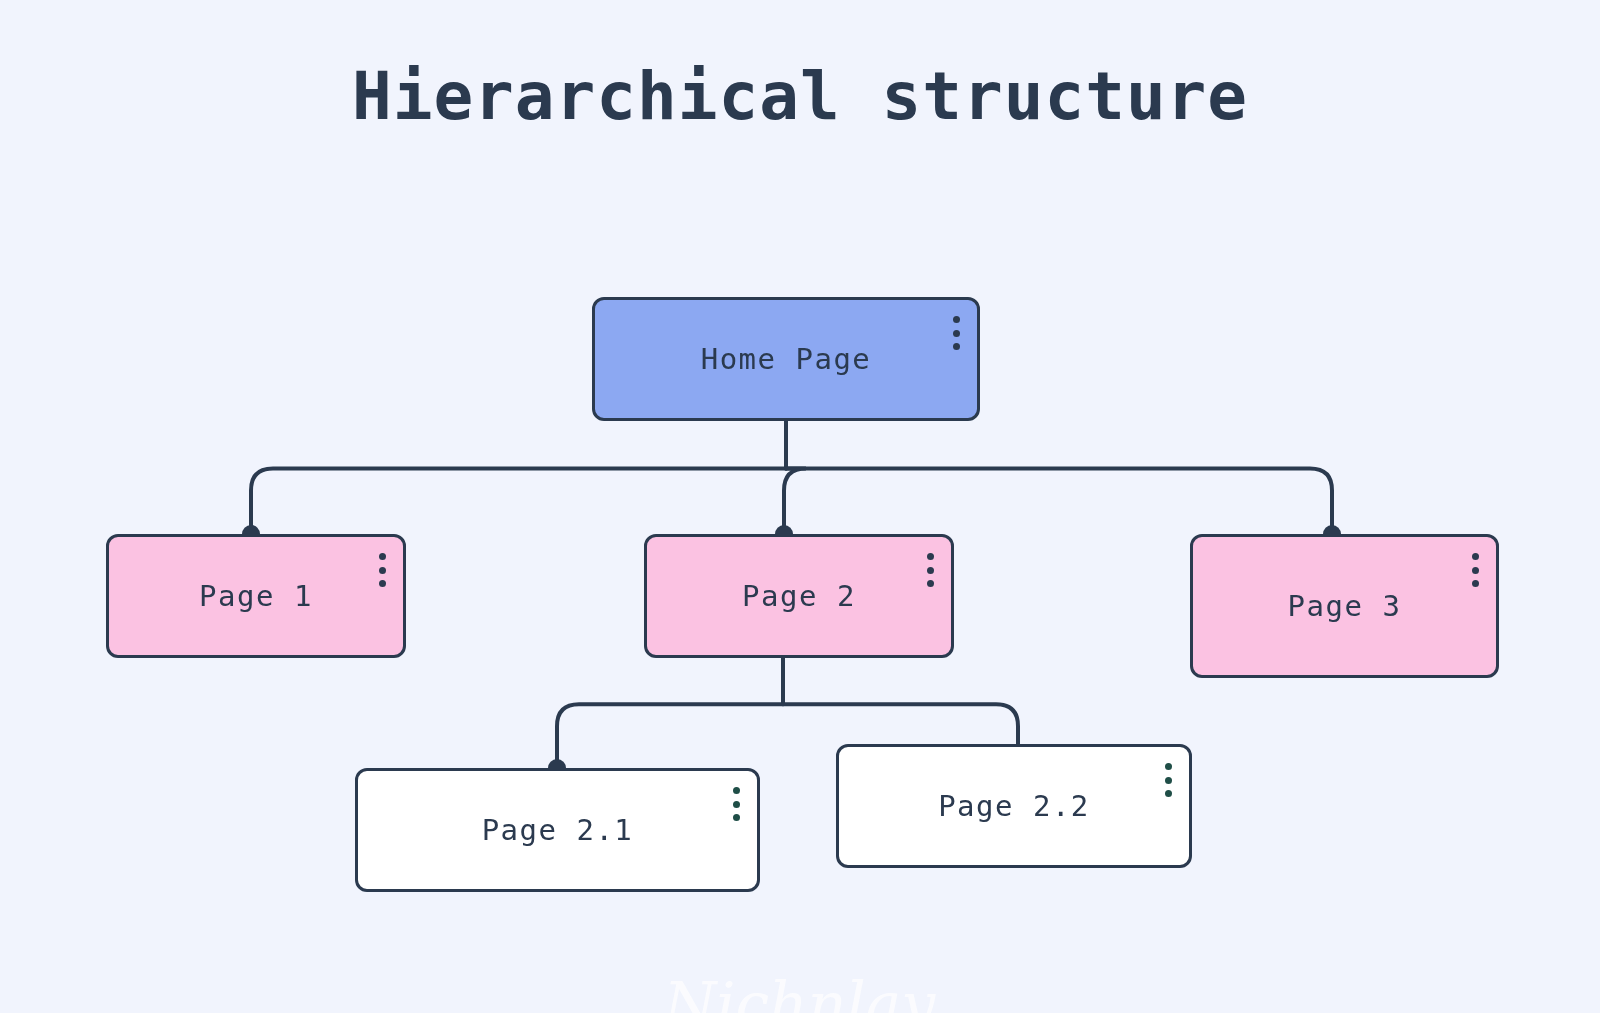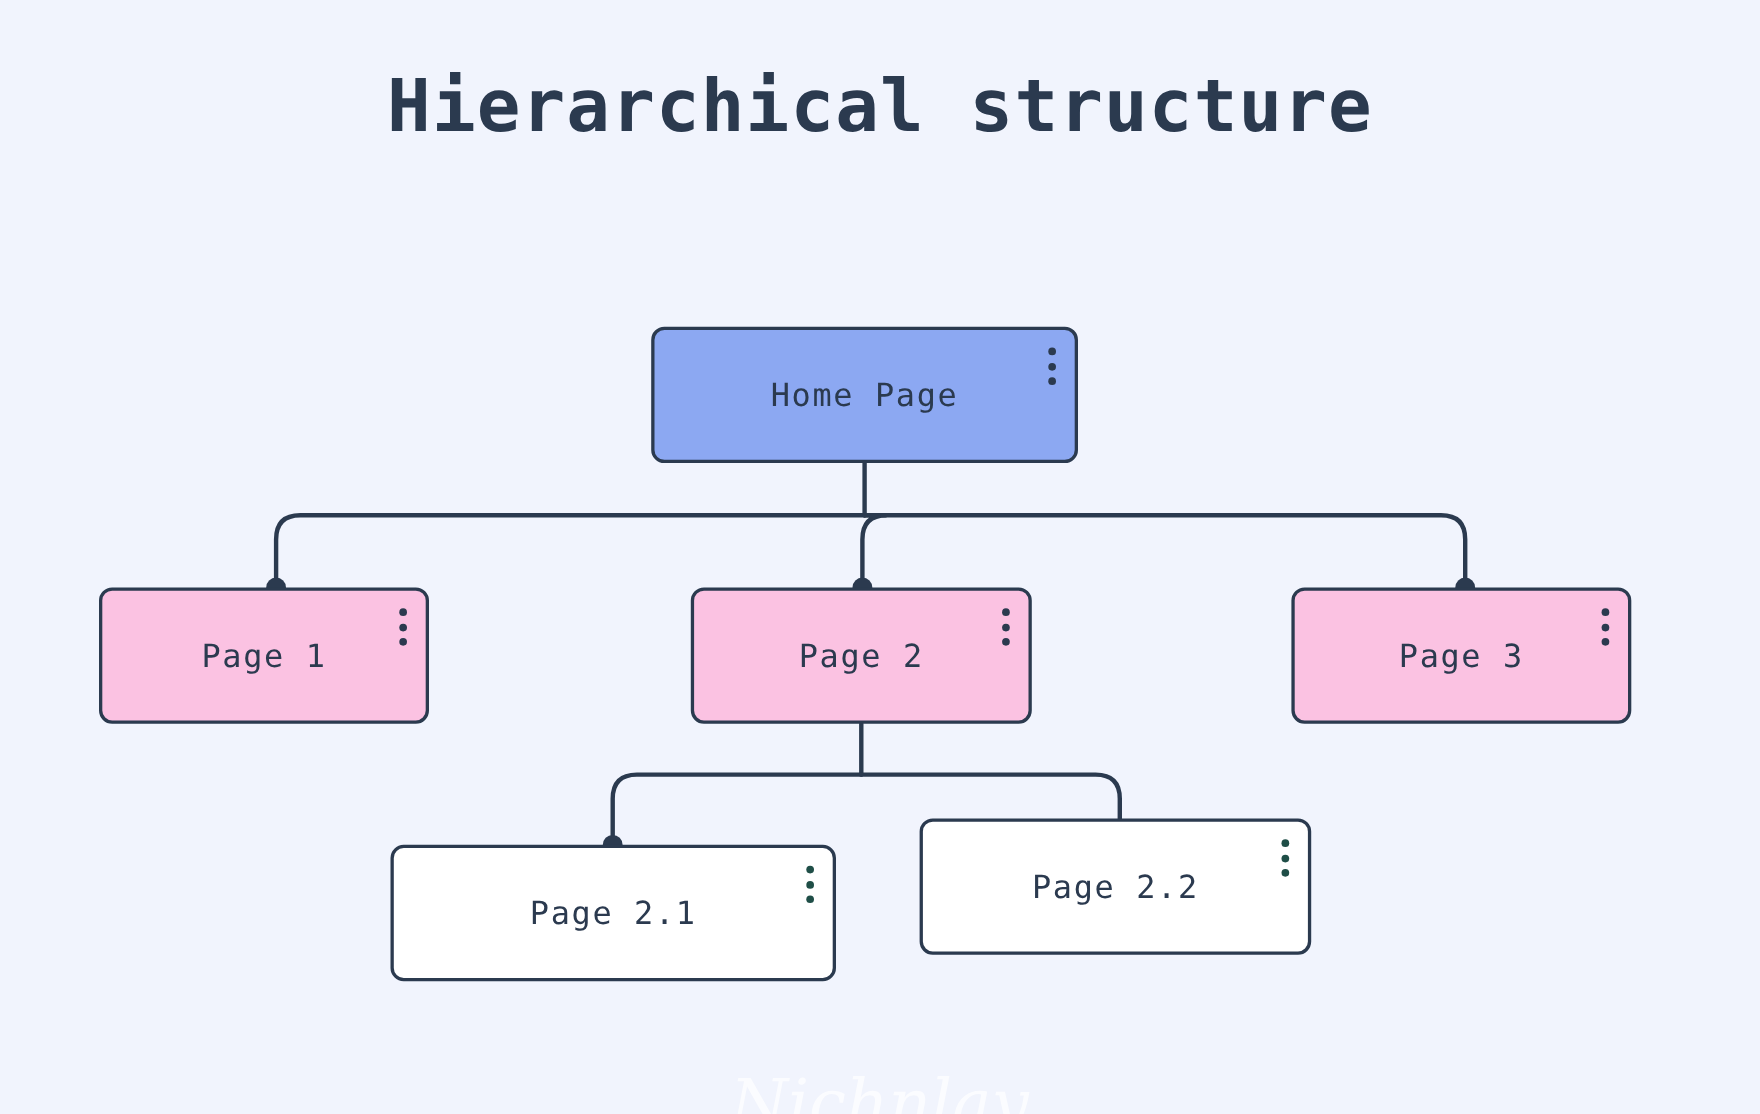--- a/index.html
+++ b/index.html
@@ -58,21 +58,21 @@
     justify-content: center;
     color: #2B3A4F;
     font-family: "DejaVu Sans Mono", "Liberation Mono", monospace;
     font-size: 29px;
     letter-spacing: 1.5px;
     white-space: pre;
     cursor: pointer;
   }
 
   .node.blue  { background: #8CA8F2; }
-  .node.pink  { background: #FBC2E2; }
+  .node.pink  { background: #FBC2E2; margin-left: 16px; }
   .node.white { background: #FFFFFF; align-items: center; }
 
   .node-label { pointer-events: none; }
 
   
   .kebab {
     position: absolute;
     top: 16px;
     right: 17px;
     width: 8px;
@@ -127,20 +127,20 @@
       <path d="M 783 704.2 L 579 704.2 Q 557 704.2 557 726.2 L 557 768" fill="none" stroke="#2B3A4F" stroke-width="4" stroke-linecap="round"></path>
       <circle cx="557" cy="768" r="9" fill="#2B3A4F"></circle>
       <path d="M 783 704.2 L 996 704.2 Q 1018 704.2 1018 726.2 L 1018 768" fill="none" stroke="#2B3A4F" stroke-width="4" stroke-linecap="round"></path>
       <circle cx="1018" cy="768" r="9" fill="#2B3A4F"></circle>
     </svg>
 
   <div id="nodes-layer">
       <div class="node blue" style="left: 592px; top: 297px; width: 388px; height: 124px; background: rgb(140, 168, 242); border-color: rgb(43, 58, 79);"><span class="node-label">Home Page</span><div class="kebab"><span></span><span></span><span></span></div></div>
       <div class="node pink" style="left: 90px; top: 534px; width: 300px; height: 124px; background: rgb(251, 194, 226); border-color: rgb(43, 58, 79);"><span class="node-label">Page 1</span><div class="kebab"><span></span><span></span><span></span></div></div>
       <div class="node pink" style="left: 628px; top: 534px; width: 310px; height: 124px; background: rgb(251, 194, 226); border-color: rgb(43, 58, 79);"><span class="node-label">Page 2</span><div class="kebab"><span></span><span></span><span></span></div></div>
-      <div class="node pink" style="left: 1174px; top: 534px; width: 309px; height: 124px; background: rgb(251, 194, 226); border-color: rgb(43, 58, 79);"><span class="node-label">Page 3</span><div class="kebab"><span></span><span></span><span></span></div></div>
+      <div class="node pink" style="left: 1174px; top: 534px; width: 309px; height: 144px; background: rgb(251, 194, 226); border-color: rgb(43, 58, 79);"><span class="node-label">Page 3</span><div class="kebab"><span></span><span></span><span></span></div></div>
       <div class="node white" style="left: 355px; top: 768px; width: 405px; height: 124px; background: rgb(255, 255, 255); border-color: rgb(43, 58, 79);"><span class="node-label">Page 2.1</span><div class="kebab"><span></span><span></span><span></span></div></div>
       <div class="node white" style="left: 816px; top: 744px; width: 356px; height: 124px; background: rgb(255, 255, 255); border-color: rgb(43, 58, 79); margin-left: 20px;"><span class="node-label">Page 2.2</span><div class="kebab"><span></span><span></span><span></span></div></div>
     </div>
 
   <div id="watermark">Nichnlaу</div>
 
 </div>
 
 </body></html>

